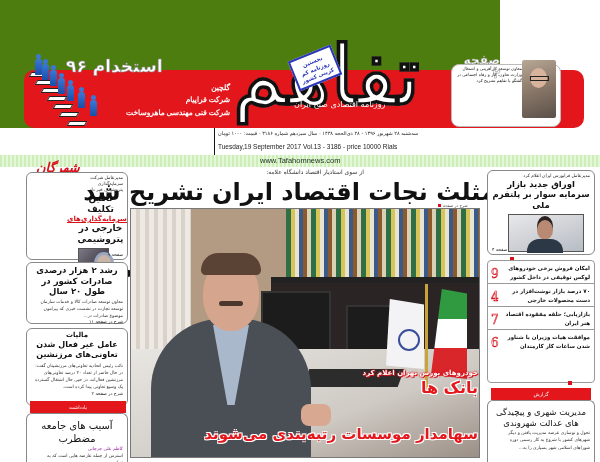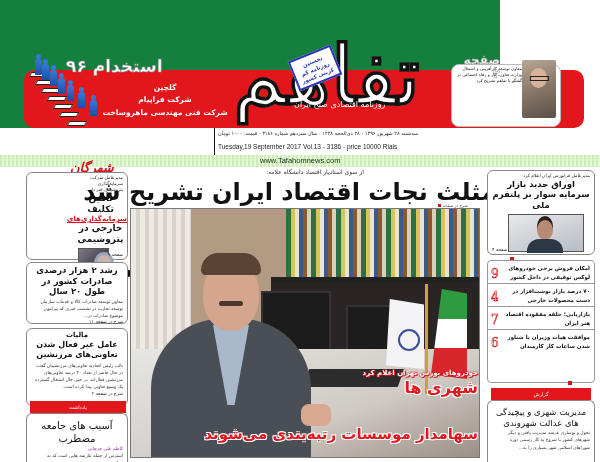--- a/index.html
+++ b/index.html
@@ -1,28 +1,28 @@
 <!DOCTYPE html>
 <html><head>
 <meta charset="utf-8">
 <style>
   * { box-sizing: border-box; margin: 0; padding: 0; }
   html, body { width: 600px; height: 462px; overflow: hidden; background: #ffffff; }
   body { font-family: "DejaVu Sans", sans-serif; position: relative; direction: rtl; }
 
   
-  .masthead { position: absolute; left: 0; top: 0; width: 500px; height: 128px; background: #15803d; }
+  .masthead { position: absolute; left: 0; top: 0; width: 500px; height: 128px; background: #4d7c0f; }
   .red-band { position: absolute; left: 24px; top: 70px; width: 560px; height: 58px; background: #e3161c; border-radius: 10px; }
   .logo { position: absolute; left: 220px; top: 38px; width: 200px; height: 110px; direction: rtl; }
   .logo-text { position: absolute; right: 0; top: -4px; font-family: "DejaVu Serif", serif; font-weight: bold; font-size: 82px; color: #fff; -webkit-text-stroke: 1px #111; letter-spacing: -6px; line-height: 1; }
   .logo-sub { position: absolute; left: 64px; top: 96px; font-size: 8px; color: #fff; white-space: nowrap; margin-left: 16px; }
   .stamp { position: absolute; left: 290px; top: 50px; width: 46px; height: 32px; background: #fff; border: 2px solid #2a37b8; transform: rotate(-22deg); font-size: 5.5px; color: #2a37b8; text-align: center; line-height: 1.4; padding-top: 4px; font-weight: bold; }
 
   .hire-title { position: absolute; left: 66px; top: 56px; font-size: 17px; font-weight: bold; color: #fff; -webkit-text-stroke: 0.6px #8a8a8a; white-space: nowrap; }
-  .hire-lines { position: absolute; left: 100px; top: 82px; width: 130px; font-size: 7.5px; color: #fff; font-weight: bold; line-height: 1.65; text-align: center; }
+  .hire-lines { position: absolute; left: 100px; top: 82px; width: 130px; font-size: 7.5px; color: #fff; font-weight: bold; line-height: 1.65; text-align: right; font-family: Liberation Serif, serif; }
   .stairs { position: absolute; left: 26px; top: 58px; width: 80px; height: 70px; }
   .stair-step { position: absolute; width: 18px; height: 5px; background: #fff; border: 1px solid #222; transform: skewX(-30deg); }
   .person { position: absolute; width: 7px; height: 16px; background: linear-gradient(#3a78d8, #1a4ea8); border-radius: 3px 3px 1px 1px; }
   .person::before { content: ""; position: absolute; left: 1px; top: -5px; width: 5px; height: 5px; border-radius: 50%; background: #3a78d8; }
 
   .p2-card { position: absolute; left: 451px; top: 64px; width: 110px; height: 63px; background: #fff; border-radius: 8px; border: 1px solid #bbb; }
   .p2-title { position: absolute; left: 462px; top: 53px; font-size: 12px; color: #fff; font-weight: bold; -webkit-text-stroke: 0.6px #999; }
   .p2-photo { position: absolute; left: 522px; top: 60px; width: 34px; height: 58px; background: linear-gradient(160deg, #b8a896 0%, #8d7b6b 45%, #5a5048 100%); border-radius: 2px; }
   .p2-photo::before { content: ""; position: absolute; left: 8px; top: 8px; width: 17px; height: 20px; border-radius: 50%; background: #d7b39c; }
   .p2-photo::after { content: ""; position: absolute; left: 8px; top: 16px; width: 17px; height: 3px; border: 1px solid #222; }
@@ -34,21 +34,21 @@
   .vline { position: absolute; left: 214px; top: 128px; width: 1px; height: 28px; background: #111; }
 
   .url-bar { position: absolute; left: 0; top: 155px; width: 600px; height: 12px; background: repeating-linear-gradient(90deg, #cdeeb9 0 2px, #e4f7d8 2px 4px); }
   .url-text { position: absolute; left: 260px; top: 155px; font-size: 7.5px; color: #1d2d1d; direction: ltr; font-family: "Liberation Sans", sans-serif; line-height: 12px; }
   .box { position: absolute; background: #fff; border: 1px solid #888; border-radius: 6px; padding-left: 47px; }
   .box-kicker { font-size: 4.5px; color: #222; text-align: right; line-height: 1.3; }
   .box-head { font-size: 10px; font-weight: bold; color: #111; text-align: center; line-height: 1.25; }
   .box-body { font-size: 4.5px; color: #333; text-align: right; line-height: 1.6; }
   .box-ref { font-size: 4.5px; color: #222; text-align: right; }
   .red-sub { color: #d8121a; font-size: 7px; font-weight: bold; text-align: right; text-decoration: underline; }
-  .script-red { position: absolute; font-size: 13px; color: #d8121a; font-family: "DejaVu Serif", serif; font-weight: bold; font-style: italic; margin-left: 34px; }
+  .script-red { position: absolute; font-size: 13px; color: #d8121a; font-family: "DejaVu Serif", serif; font-weight: bold; font-style: italic; }
   .photo-woman { height: 38px; margin: 3px 4px; background: linear-gradient(135deg, #7d7a85 0%, #4d4a55 50%, #2b2a32 100%); position: relative; border: 1px solid #555; }
   .photo-woman::before { content: ""; position: absolute; left: 18px; top: 6px; width: 14px; height: 16px; border-radius: 50%; background: #c9b4a6; box-shadow: 0 0 0 3px #9aa5c0; }
   .photo-woman::after { content: ""; position: absolute; left: 44px; top: 18px; width: 26px; height: 16px; background: radial-gradient(circle at 20% 40%, #111 3px, transparent 4px), radial-gradient(circle at 55% 60%, #2a2a2a 3px, transparent 4px), radial-gradient(circle at 85% 40%, #c11 3px, transparent 4px); }
 
   .section-tab { position: absolute; height: 12px; background: #e3161c; color: #fff; font-size: 5px; line-height: 12px; text-align: center; }
   .section-tab::after { content: ""; position: absolute; left: 50%; bottom: -5px; margin-left: -12px; border-left: 12px solid transparent; border-right: 12px solid transparent; border-top: 5px solid #222; }
 
   
   .headline-kicker { position: absolute; left: 150px; top: 168px; width: 330px; text-align: center; font-size: 6px; color: #333; }
   .headline { position: absolute; left: 136px; top: 178px; width: 360px; text-align: center; font-family: "DejaVu Sans", sans-serif; font-weight: bold; font-size: 24px; color: #111; white-space: nowrap; letter-spacing: -0.5px; }
@@ -188,21 +188,21 @@
   <div class="hero-man-head"></div>
   <div class="hero-man-hair"></div>
   <div class="hero-man-mustache"></div>
   <div class="hero-hand"></div>
   <div class="flag-pole"></div>
   <div class="flag-white"></div>
   <div class="flag-iran"></div>
 </div>
 
 <div class="hero-caption-kicker">خودروهای بورس تهران اعلام کرد</div>
-<div class="hero-caption-title">شهری ها</div>
+<div class="hero-caption-title">بانک ها</div>
 <div class="hero-caption-sub">سهامدار موسسات رتبه‌بندی می‌شوند</div>
 
 <div class="box" style="left:487px;top:170px;width:108px;height:85px;padding:2px 4px;">
   <div class="box-kicker">مدیرعامل فرابورس ایران اعلام کرد</div>
   <div class="box-head" style="font-size:8.5px;">اوراق جدید بازار سرمایه سوار بر پلتفرم ملی</div>
   <div class="photo-man2"></div>
   <div class="box-ref" style="position:absolute;left:4px;bottom:2px;text-align:left;">صفحه ۴</div>
 </div>
 
 <div class="red-dot"></div>

